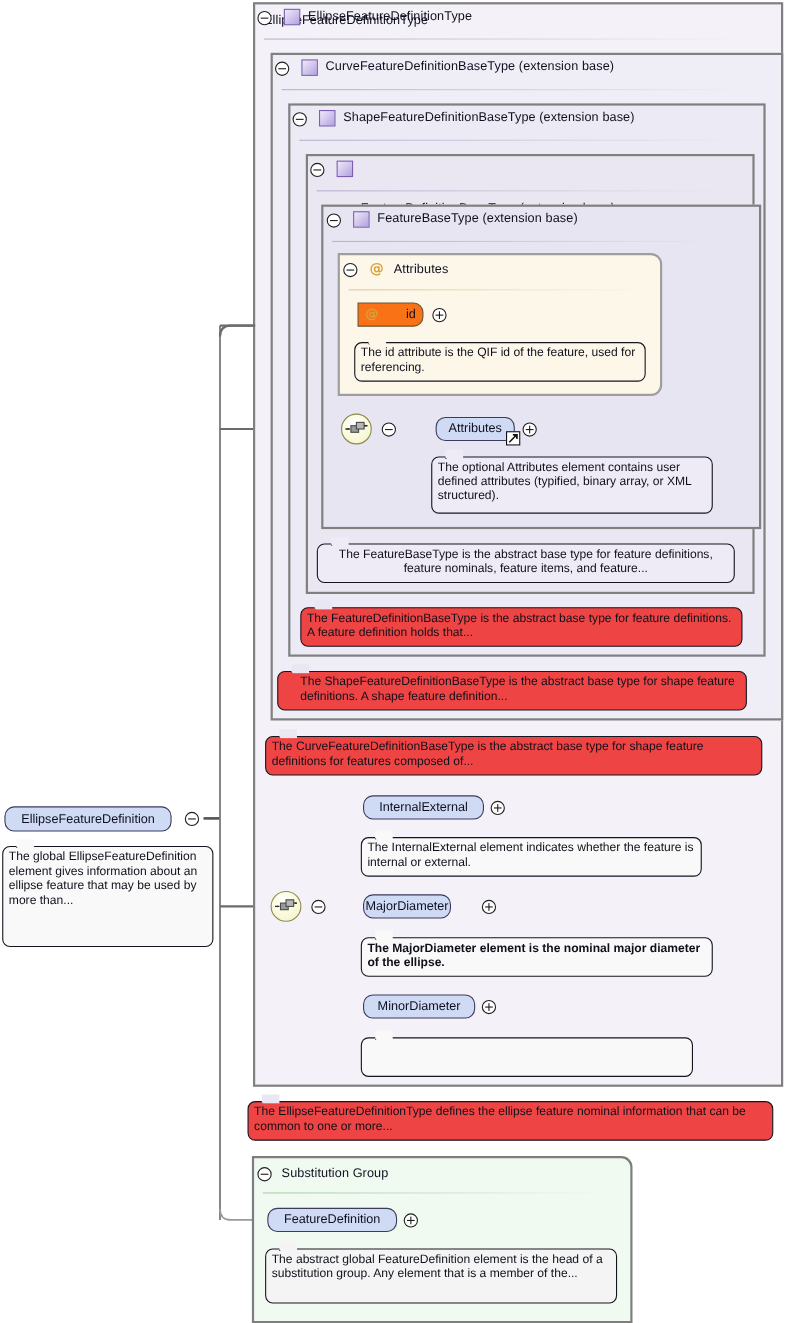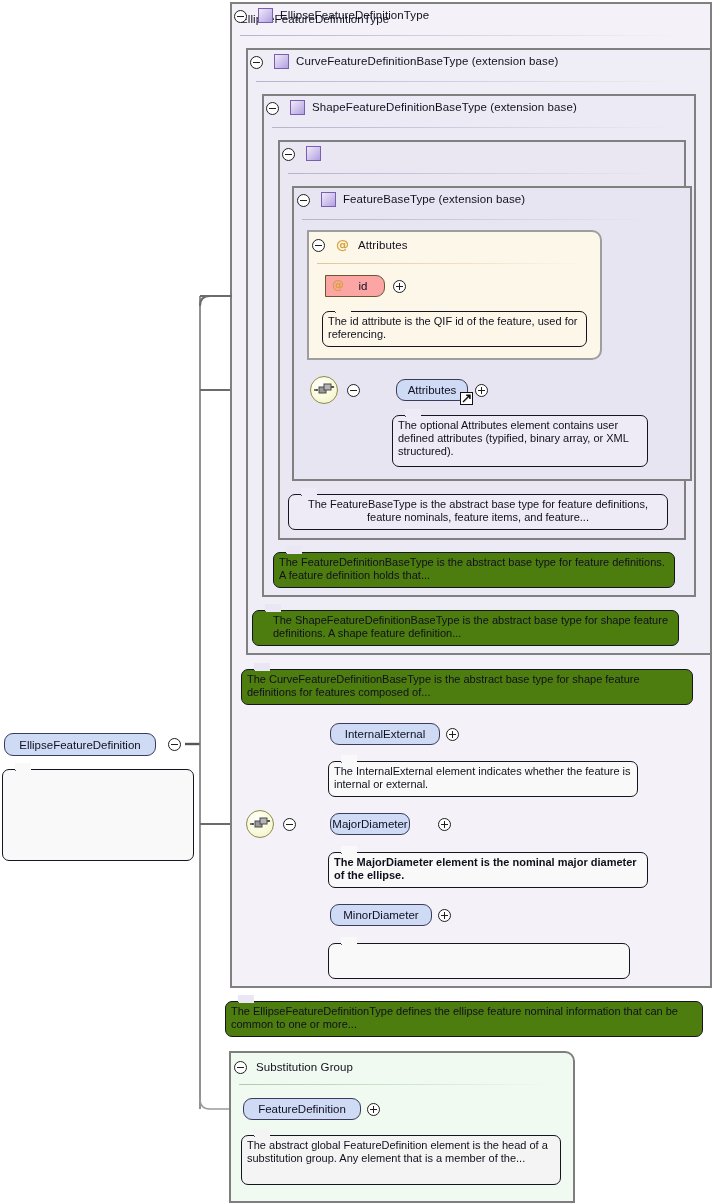--- a/index.html
+++ b/index.html
@@ -85,22 +85,22 @@
   .elem{
     position:absolute;box-sizing:border-box;
     border:1.4px solid #3b3b5c;
     background:#cfdaf5;
     border-radius:9px;
     display:flex;align-items:center;justify-content:center;
     font-size:11.5px;color:#101020;white-space:nowrap;
     padding:0 6px;
   }
   .elem.attr{
-    background:#fca5a5;border:1.4px solid #6b5633;
-    border-radius:0 9px 9px 0;justify-content:center;padding-left:22px;
+    background:#f97316;border:1.4px solid #6b5633;
+    border-radius:0 9px 9px 0;justify-content:flex-end;padding-left:22px;
   }
   .elem.ref{border-radius:9px;}
 
   
   .linkbadge{
     position:absolute;width:13px;height:13px;background:#ffffff;
     border:1.3px solid #111111;
   }
   .linkbadge svg{position:absolute;left:1px;top:1px;}
 
@@ -121,21 +121,21 @@
     background:#f8f8f8;
   }
   .anno .tail{
     position:absolute;top:-7px;left:12px;width:16px;height:8px;overflow:hidden;
   }
   .anno .tail:before{
     content:"";position:absolute;left:0;top:7px;width:11px;height:11px;
     background:inherit;border-left:1.3px solid #15151f;border-top:1.3px solid #15151f;
     transform:rotate(45deg);transform-origin:0 0;
   }
-  .anno.purple{background:#4d7c0f;}
+  .anno.purple{background:#ef4444;}
   .anno.purple2{background:#eeeaf6;}
   .anno.attr{background:#fdf7ea;}
   .anno.white{background:#f9f9f9;}
   .anno.gray{background:#f4f4f4;}
 
   
   .ln{position:absolute;background:#6b6b6b;}
   .lnh{height:2px;}
   svg.conn{position:absolute;left:0;top:0;overflow:visible;}
 </style>
@@ -286,20 +286,21 @@
   <span>The CurveFeatureDefinitionBaseType is the abstract base type for shape feature definitions for features composed of...</span>
 </div>
 
 <div class="elem abs" style="left:4px;top:733px;width:152px;height:23px;">
   <span>EllipseFeatureDefinition</span>
 </div>
 <div class="toggle abs" style="left:168px;top:738px;"></div>
 
 <div class="anno white abs" style="left:2px;top:769px;width:192px;height:92px;">
   <div class="tail" style="background:#f9f9f9;"></div>
+  <span>The global EllipseFeatureDefinition element gives information about an ellipse feature that may be used by more than...</span>
 </div>
 
 <div class="seqicon abs" style="left:246px;top:810px;">
   <svg width="26" height="26" viewBox="0 0 26 26" aria-hidden="true">
     <rect x="8" y="10" width="7" height="6" fill="#9a9a9a" stroke="#4a4a4a" stroke-width="1"></rect>
     <rect x="13" y="7" width="7" height="6" fill="#b5b5b5" stroke="#4a4a4a" stroke-width="1"></rect>
     <path d="M3,13 H7" stroke="#2a2a2a" stroke-width="1.3"></path>
     <path d="M20,10 H23" stroke="#2a2a2a" stroke-width="1.3"></path>
     <path d="M5,12.2 L7,13 L5,13.8 Z" fill="#2a2a2a"></path>
     <path d="M21.3,9.2 L23.4,10 L21.3,10.8 Z" fill="#2a2a2a"></path>

